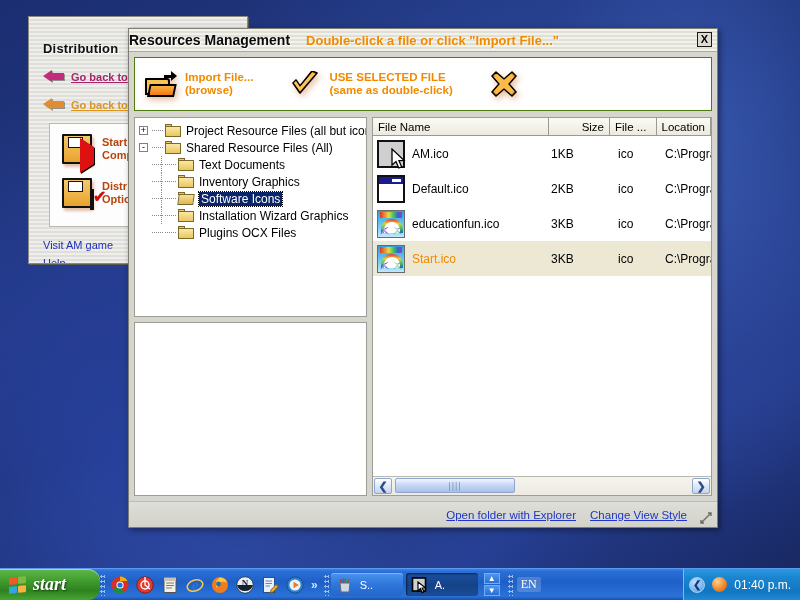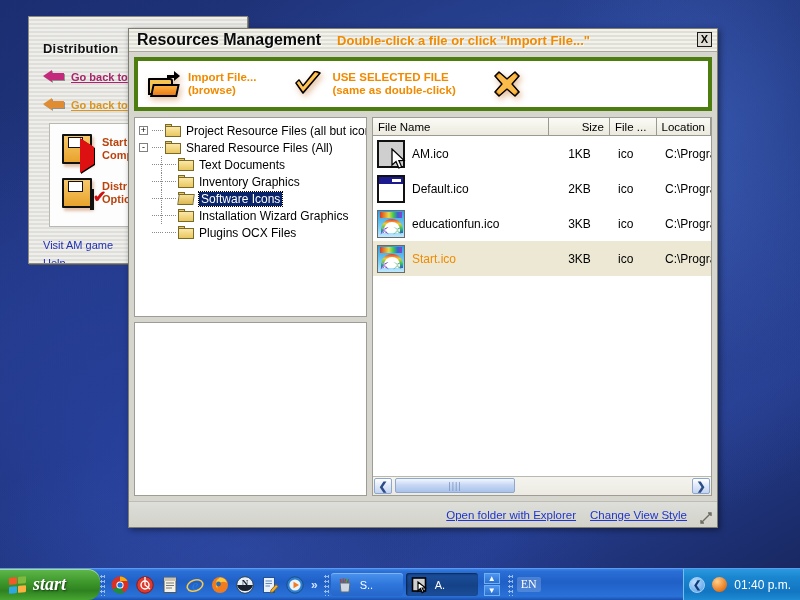--- a/index.html
+++ b/index.html
@@ -118,39 +118,39 @@
     box-shadow: 2px 2px 6px rgba(0,0,0,.45);
     display: flex; flex-direction: column;
   }
   .dlg-title {
     height: 23px; flex: none; position: relative;
     background: repeating-linear-gradient(180deg,#f2f2ea 0px,#f2f2ea 2px,#dfdfd7 2px,#dfdfd7 4px);
     border-bottom: 1px solid #a9a9a0;
     display: flex; align-items: center;
   }
   .dlg-title-text {
-    margin-left: 8px; font-size: 16px; font-weight: bold; color: #0b0b0b;
+    font-size: 14px; font-weight: bold; color: #0b0b0b;
     text-shadow: 1px 1px 0 rgba(255,255,255,.85);
     white-space: nowrap;
   }
   .dlg-title-hint {
     margin-left: 16px; font-size: 13px; font-weight: bold; color: #f08a00;
     text-shadow: 1px 1px 0 rgba(255,255,255,.6);
     white-space: nowrap;
   }
   .dlg-close {
     position: absolute; right: 5px; top: 3px; width: 15px; height: 15px;
     background: #dedbd2; border: 1px solid #1a1a1a;
     font-size: 11px; font-weight: bold; color: #000; line-height: 13px;
     text-align: center; cursor: pointer;
   }
 
   .dlg-toolbar {
     flex: none; height: 54px; margin: 5px 5px 0 5px;
-    background: #fff; border: 4px solid #4d7c0f;
+    background: #fff; border: 1px solid #4d7c0f;
     display: flex; align-items: center; padding-left: 10px; gap: 0;
   }
   .tool-item { display: flex; align-items: center; gap: 10px; }
   .tool-item.t2 { margin-left: 38px; }
   .tool-item.t3 { margin-left: 38px; }
   .tool-lines { line-height: 13px; white-space: nowrap; }
   .tool-l1 { font-size: 11.5px; font-weight: bold; color: #f08a00; display: block; }
   .tool-l2 { font-size: 11.5px; font-weight: bold; color: #f08a00; display: block; }
 
   .ico-folder {
@@ -263,21 +263,21 @@
   .hcell.loc  { flex: 1; }
 
   .list-body { flex: 1; overflow: hidden; }
   .frow {
     height: 35px; display: flex; align-items: center; font-size: 12px; color: #000;
     cursor: pointer;
   }
   .frow.selected { background: #ece8d4; }
   .frow.selected .fname { color: #f08a00; }
   .fcell-name { width: 178px; display: flex; align-items: center; gap: 7px; padding-left: 4px; }
-  .fcell-size { width: 62px; text-align: center; padding-right: 5px; }
+  .fcell-size { width: 62px; text-align: left; padding-right: 5px; }
   .fcell-type { width: 47px; padding-left: 5px; }
   .fcell-loc  { flex: 1; padding-left: 5px; white-space: nowrap; overflow: hidden; }
   .fname { white-space: nowrap; }
 
   .ic { width: 28px; height: 28px; flex: none; position: relative; }
   .ic-blank { background: #cfcfcf; border: 2px solid #111; }
   .ic-win { background: #fff; border: 2px solid #111; }
   .ic-win::before {
     content: ""; position: absolute; left: 0; top: 0; right: 0; height: 7px;
     background: #1b1b8f;

